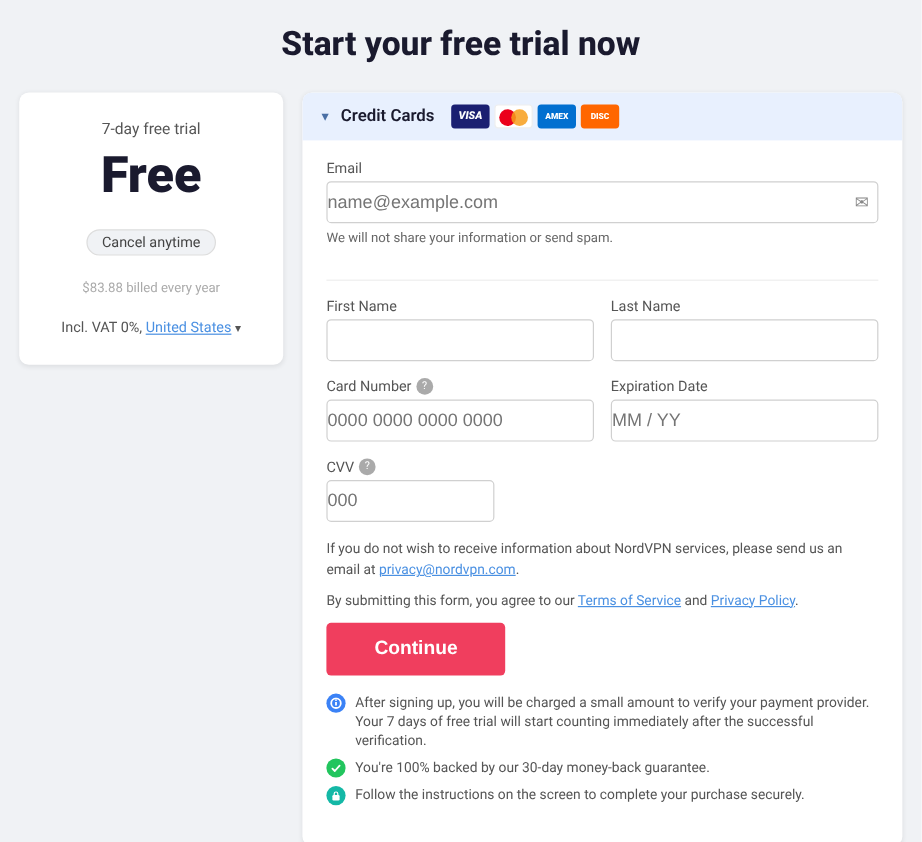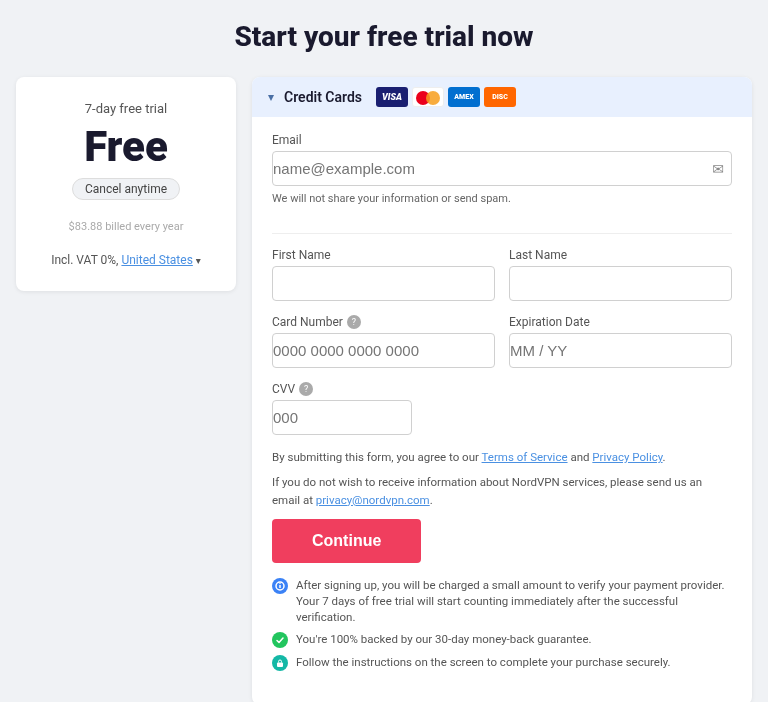--- a/index.html
+++ b/index.html
@@ -55,20 +55,21 @@
     }
     .cancel-badge {
       display: inline-block;
       background: #f0f2f5;
       border-radius: 12px;
       padding: 3px 12px;
       font-size: 12px;
       color: #444;
       margin-bottom: 14px;
       border: 1px solid #ddd;
+      margin-top: 13px;
     }
     .billed-info {
       font-size: 11px;
       color: #aaa;
       margin-top: 6px;
     }
     .vat-info {
       margin-top: 20px;
       font-size: 12px;
       color: #555;
@@ -365,24 +366,24 @@
           <div class="form-col" style="max-width:140px;">
             <div class="field-label">
               <span>CVV</span>
               <span class="info-icon">?</span>
             </div>
             <input class="form-input" type="text" placeholder="000" style="">
           </div>
         </div>
 
         <div class="legal-text">
+          <span>If you do not wish to receive information about NordVPN services, please send us an email at </span><a href="#">privacy@nordvpn.com</a><span>.</span>
+        </div>
+        <div class="legal-text">
           <span>By submitting this form, you agree to our </span><a href="#">Terms of Service</a><span> and </span><a href="#">Privacy Policy</a><span>.</span>
-        </div>
-        <div class="legal-text">
-          <span>If you do not wish to receive information about NordVPN services, please send us an email at </span><a href="#">privacy@nordvpn.com</a><span>.</span>
         </div>
 
         <button class="continue-btn">Continue</button>
 
         <div class="info-items">
           <div class="info-item">
             <div class="info-item-icon icon-blue">
               <svg viewBox="0 0 10 10">
                   <circle cx="5" cy="5" r="4" fill="none" stroke="white" stroke-width="1.5"></circle>
                   <line x1="5" y1="4" x2="5" y2="7" stroke="white" stroke-width="1.5"></line>

